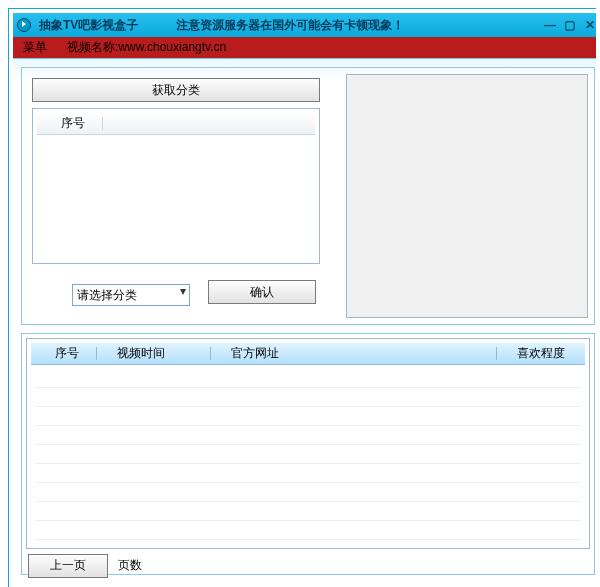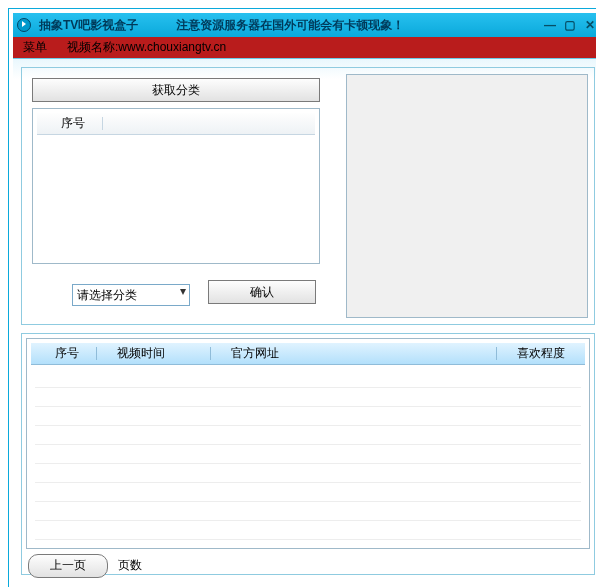--- a/index.html
+++ b/index.html
@@ -27,21 +27,21 @@
 .select-arrow { position: absolute; right: 3px; top: 3px; width: 16px; height: 16px; display: flex; align-items: center; justify-content: center; pointer-events: none; color: #333; }
 .confirm-btn { flex: 1; margin-left: 8px; }
 .preview { flex: 1; border: 1px solid #9fb9c9; background: #f0f0f0; }
 .group-bottom { border: 1px solid #8fcbe0; margin-top: 8px; height: 242px; padding: 4px 4px 2px 4px; display: flex; flex-direction: column; }
 .biglist { flex: 1; border: 1px solid #9fb9c9; background: #fff; display: flex; flex-direction: column; }
 .biglist-header { height: 22px; background: linear-gradient(to bottom, #e0f3ff, #b3e0fb); border-bottom: 1px solid #8fbcd9; display: flex; }
 .biglist-header .col { border-right: 1px solid #8fbcd9; }
 .biglist-body { flex: 1; overflow: auto; }
 .biglist-body .row { height: 19px; border-bottom: 1px solid #ededed; }
 .footer { display: flex; align-items: center; gap: 6px; padding: 4px 2px 0 2px; }
-.footer .pgbtn { width: 80px; border-radius: 10px; }
+.footer .pgbtn { width: 80px; }
 .footer .note { margin-left: auto; color: #0033cc; font-weight: bold; }
 </style>
 </head>
 <body>
 
 <div class="window">
   <div class="titlebar">
     <span class="app-icon"></span>
     <span>抽象TV吧影视盒子</span>
     <span class="title-gap"></span>

